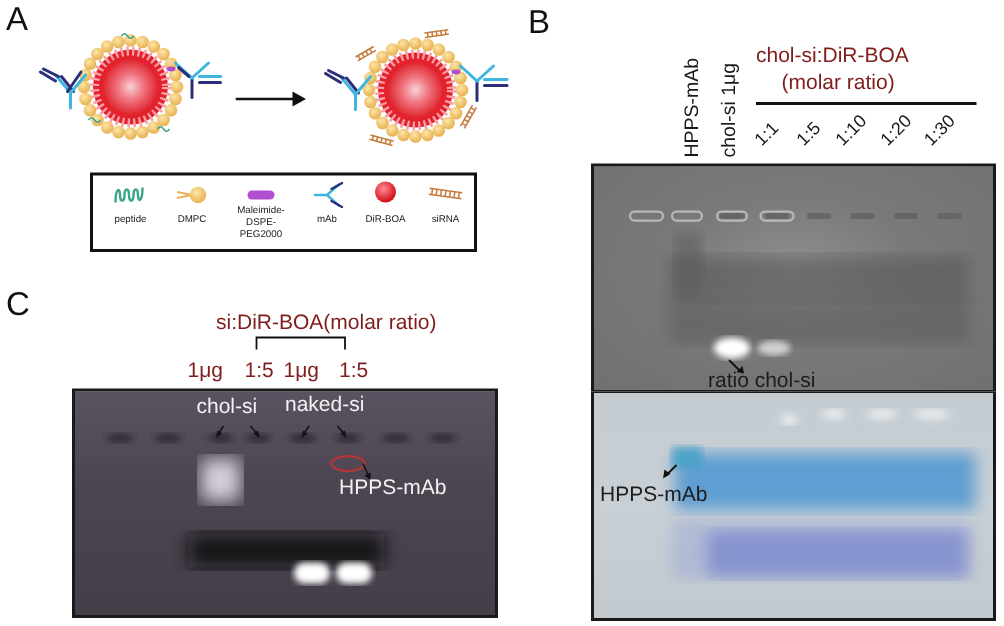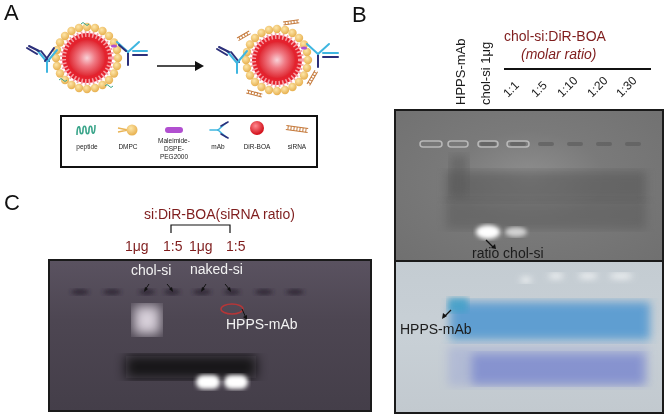--- a/index.html
+++ b/index.html
@@ -13,21 +13,21 @@
   .legend-item { position: absolute; top: 0; height: 49px; text-align: center; font-size: 6.5px; color: #222; line-height: 1.15; }
   .legend-item .lbl { position: absolute; left: 0; right: 0; }
 
   
   .vlabel { font-size: 13px; white-space: nowrap; transform-origin: left bottom; transform: rotate(-90deg); }
   .dlabel { font-size: 12px; white-space: nowrap; transform-origin: left bottom; transform: rotate(-45deg); }
   .gel-b-top { left: 394px; top: 109px; width: 270px; height: 152px; border: 2px solid #1a1a1a; border-bottom: 1px solid #1a1a1a;
     background: radial-gradient(ellipse at 50% 45%, #8e8e8e 0%, #7a7a7a 40%, #707070 100%); overflow: hidden; }
   .gel-b-bot { left: 394px; top: 261px; width: 270px; height: 153px; border: 2px solid #1a1a1a; border-top: 1px solid #1a1a1a;
     background: linear-gradient(180deg, #c4ccd2 0%, #c8d0d6 50%, #c2c9cf 100%); overflow: hidden; }
-  .gel-c { left: 48px; top: 259px; width: 324px; height: 153px; border: 2px solid #1a1a1a;
+  .gel-c { left: 48px; top: 259px; width: 284px; height: 153px; border: 2px solid #1a1a1a;
     background: linear-gradient(180deg, #5a5260 0%, #4d4652 40%, #443e49 100%); overflow: hidden; }
   .gel-text-dark { font-size: 14px; color: #1c1c1c; }
   .gel-text-light { font-size: 14px; color: #f2f2f2; }
   .hdr { font-size: 14px; color: #7f1d1d; white-space: nowrap; }
 </style>
 </head>
 <body>
 
 <div class="abs panel-letter" style="left:4px; top:0px;">A</div>
 
@@ -234,21 +234,21 @@
     <div class="lbl" style="top:26px;">siRNA</div>
   </div>
 </div>
 
 <div class="abs panel-letter" style="left:352px; top:2px;">B</div>
 
 <div class="abs vlabel" style="left:468px; top:90px;">HPPS-mAb</div>
 <div class="abs vlabel" style="left:493px; top:90px;">chol-si 1μg</div>
 
 <div class="abs hdr" style="left:504px; top:28px;">chol-si:DiR-BOA</div>
-<div class="abs hdr" style="left:521px; top:46px;font-style:italic;">(molar ratio)</div>
+<div class="abs hdr" style="left:521px; top:46px;">(molar ratio)</div>
 <div class="abs" style="left:504px; top:68px; width:147px; height:1.5px; background:#111;"></div>
 
 <div class="abs dlabel" style="left:510px; top:86px;">1:1</div>
 <div class="abs dlabel" style="left:538px; top:86px;">1:5</div>
 <div class="abs dlabel" style="left:564px; top:86px;">1:10</div>
 <div class="abs dlabel" style="left:594px; top:86px;">1:20</div>
 <div class="abs dlabel" style="left:623px; top:86px;">1:30</div>
 
 <div class="abs gel-b-top">
   <svg width="270" height="152" style="position:absolute; left:0; top:0;">
@@ -310,21 +310,21 @@
     <rect x="76" y="92" width="172" height="30" fill="#5a6bc8" opacity="0.6" filter="url(#blur5)"></rect>
     <rect x="52" y="84" width="200" height="40" fill="#8b97d6" opacity="0.35" filter="url(#blur5)"></rect>
     <line x1="55" y1="48" x2="48" y2="55" stroke="#111" stroke-width="1.2"></line>
     <polygon points="46,57 47,51 51,54" fill="#111"></polygon>
   </svg>
   <div class="abs gel-text-dark" style="left:4px; top:59px;">HPPS-mAb</div>
 </div>
 
 <div class="abs panel-letter" style="left:4px; top:190px;">C</div>
 
-<div class="abs hdr" style="left:144px; top:206px;">si:DiR-BOA(siRNA ratio)</div>
+<div class="abs hdr" style="left:144px; top:206px;">si:DiR-BOA(molar ratio)</div>
 <svg class="abs" style="left:170px; top:224px;" width="62" height="10" viewBox="0 0 62 10">
   <path d="M1,9 L1,1 L60,1 L60,9" stroke="#111" stroke-width="1.2" fill="none"></path>
 </svg>
 <div class="abs hdr" style="left:125px; top:238px;">1μg</div>
 <div class="abs hdr" style="left:163px; top:238px;">1:5</div>
 <div class="abs hdr" style="left:189px; top:238px;">1μg</div>
 <div class="abs hdr" style="left:226px; top:238px;">1:5</div>
 
 <div class="abs gel-c">
   <svg width="272" height="153" style="position:absolute; left:0; top:0;">

